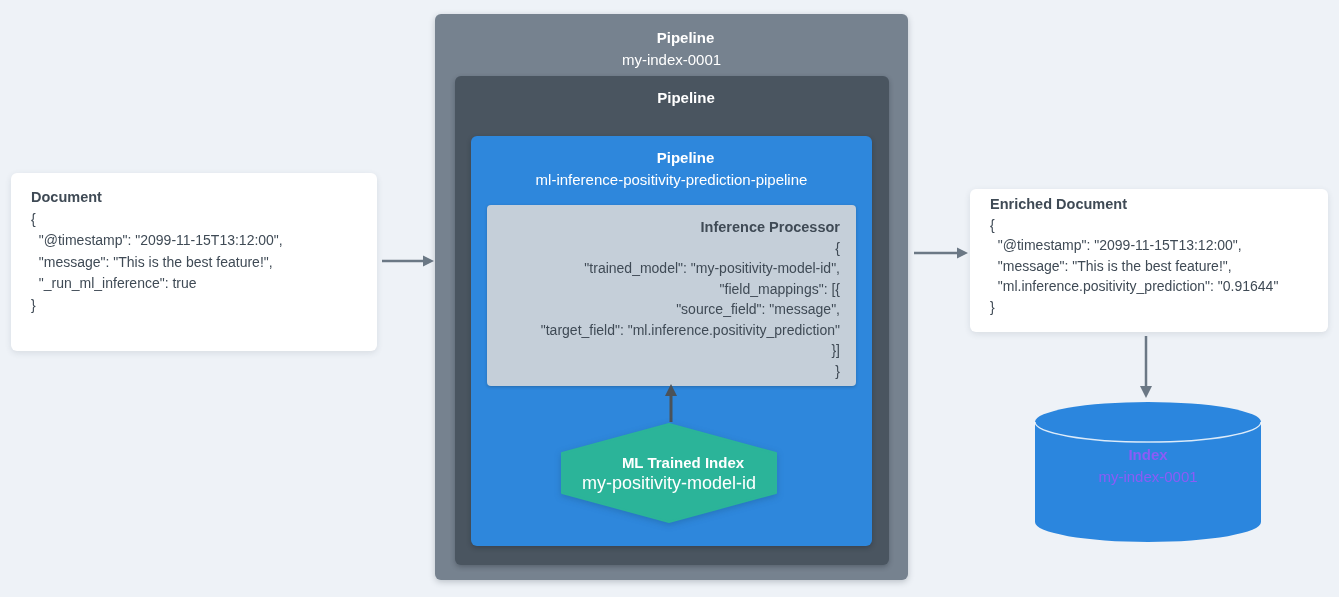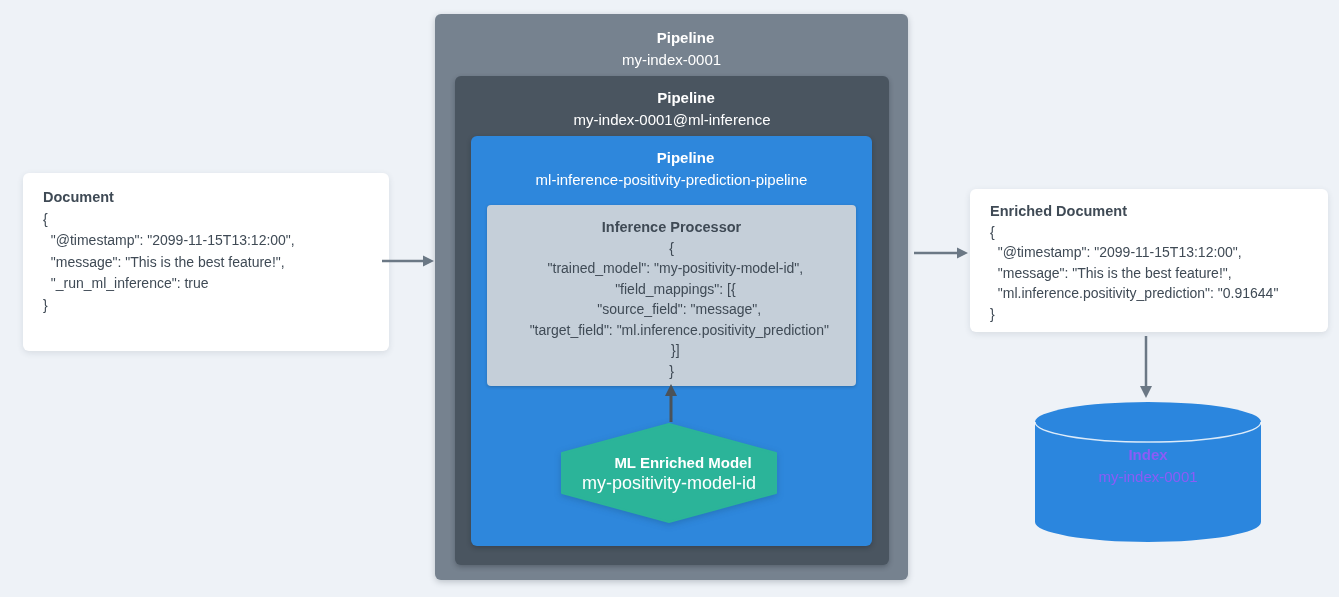--- a/index.html
+++ b/index.html
@@ -28,25 +28,24 @@
   .card .card-title {
     font-weight: bold;
     font-size: 14.5px;
   }
   .code-line { white-space: pre; }
 
   #document-card {
     left: 11px; top: 173px; width: 366px; height: 178px;
     padding: 14px 20px;
     line-height: 21.5px;
-    margin-left: 12px;
   }
   #enriched-card {
     left: 970px; top: 189px; width: 358px; height: 143px;
-    padding: 12px 20px;
+    padding: 5px 20px;
     line-height: 20.5px;
   }
 
   
   .pipeline-box {
     position: absolute;
     border-radius: 6px;
     color: #ffffff;
     text-align: center;
     box-sizing: border-box;
@@ -75,21 +74,21 @@
 
   
   #inference-processor {
     position: absolute;
     left: 16px; top: 69px; width: 369px; height: 181px;
     background: #c5cfd9;
     border-radius: 4px;
     box-sizing: border-box;
     padding: 12px 16px;
     color: #3f4a55;
-    text-align: center;
+    text-align: right;
     font-size: 14px;
     line-height: 20.5px;
     box-shadow: 0 1px 3px rgba(20, 28, 38, 0.25);
     overflow: hidden;
   }
   #inference-processor .card-title { font-weight: bold; font-size: 14.5px; }
 
   
   #ml-model-hexagon-wrap {
     position: absolute;
@@ -140,21 +139,20 @@
     <line x1="0" y1="7" x2="41" y2="7" stroke="#6b7885" stroke-width="2.5"></line>
     <polygon points="41,1.5 41,12.5 52,7" fill="#6b7885"></polygon>
   </svg>
 
   <div class="pipeline-box" id="outer-pipeline">
     <div class="ptitle">Pipeline</div>
     <div class="pname">my-index-0001</div>
 
     <div class="pipeline-box" id="mid-pipeline">
       <div class="ptitle">Pipeline</div>
-      <div class="pname">my-index-0001@ml-inference</div>
 
       <div class="pipeline-box" id="inner-pipeline">
         <div class="ptitle">Pipeline</div>
         <div class="pname">ml-inference-positivity-prediction-pipeline</div>
 
         <div id="inference-processor">
           <div class="card-title">Inference Processor</div>
           <div class="code-line">{</div>
           <div class="code-line">  "trained_model": "my-positivity-model-id",</div>
           <div class="code-line">  "field_mappings": [{</div>
@@ -167,21 +165,21 @@
         <svg class="arrow" style="left:193px; top:248px;" width="14" height="38">
           <line x1="7" y1="38" x2="7" y2="9" stroke="#4b5258" stroke-width="3"></line>
           <polygon points="1,12 13,12 7,0" fill="#4b5258"></polygon>
         </svg>
 
         <div id="ml-model-hexagon-wrap">
           <svg width="216" height="100">
             <polygon points="108,1 215,30 215,70 108,99 1,70 1,30" fill="#2bb499" stroke="#2bb499" stroke-width="2" stroke-linejoin="round"></polygon>
           </svg>
           <div id="ml-model-label">
-            <div class="ptitle">ML Enriched Model</div>
+            <div class="ptitle">ML Trained Index</div>
             <div class="pname">my-positivity-model-id</div>
           </div>
         </div>
 
       </div>
     </div>
   </div>
 
   <svg class="arrow" style="left:914px; top:246px;" width="54" height="14">
     <line x1="0" y1="7" x2="43" y2="7" stroke="#6b7885" stroke-width="2.5"></line>

